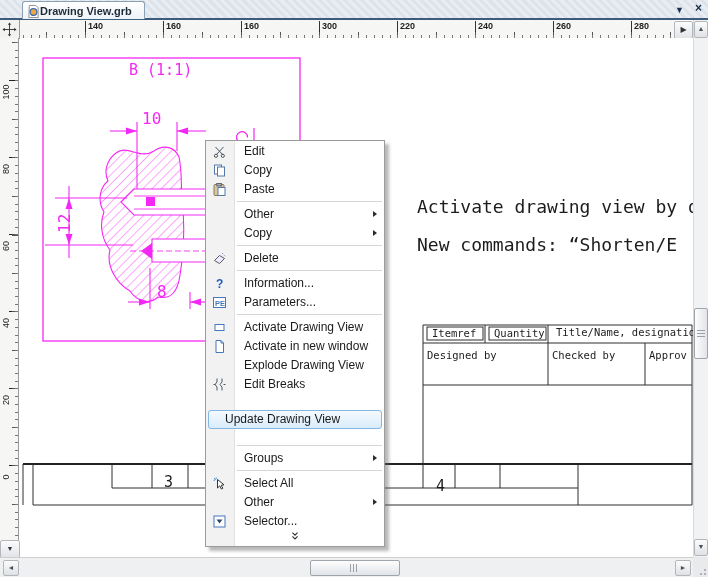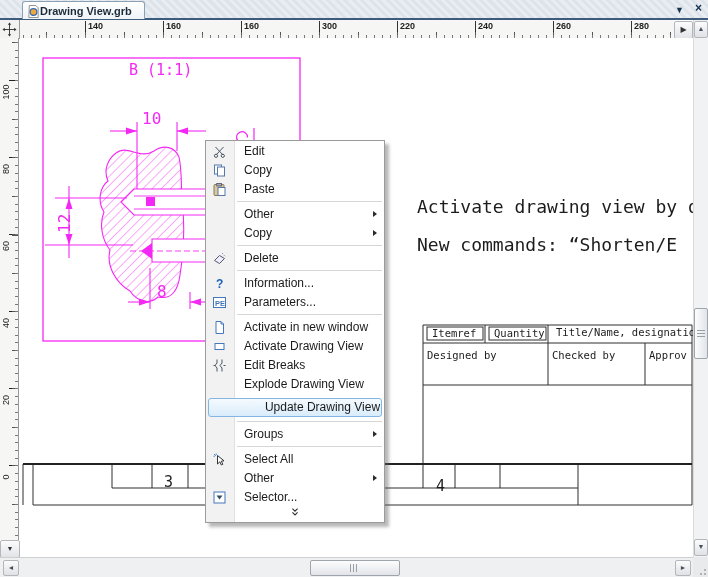--- a/index.html
+++ b/index.html
@@ -51,22 +51,22 @@
   
   .canvas{position:absolute;left:20px;top:38px;width:673px;height:519px;background:#fff;}
   svg.cad{position:absolute;left:0;top:0;z-index:2;pointer-events:none;}
 
   
   .menu{position:absolute;left:205px;top:140px;width:178px;z-index:10;
     background:linear-gradient(to right,#f2f2f2 0,#f2f2f2 28px,#e0e0e0 28px,#e0e0e0 29px,#ffffff 29px);
     border:1px solid #9b9b9b;box-shadow:4px 4px 3px rgba(100,100,100,.45);
     padding:1px 0 2px 0;font-size:12px;color:#1a1a1a;}
   .mi{position:relative;height:19px;line-height:19px;padding-left:38px;white-space:nowrap;cursor:default;}
-  .mi.hl{height:17px;line-height:17px;margin:4px 2px;padding-left:55px;
-    background:linear-gradient(#f5fafe,#d9ecfb);border:1px solid #84b6e4;border-radius:3px;text-align:center;}
+  .mi.hl{height:17px;line-height:17px;margin:16px 2px;padding-left:16px;
+    background:linear-gradient(#f5fafe,#d9ecfb);border:1px solid #84b6e4;border-radius:3px;}
   .ic{position:absolute;left:7px;top:3px;width:13px;height:13px;}
   .arr{position:absolute;right:7px;top:6px;width:0;height:0;
     border-left:4px solid #2a2a2a;border-top:3.5px solid transparent;border-bottom:3.5px solid transparent;}
   .msep{height:1px;background:#d6d6d6;margin:2px 2px 3px 31px;}
   .mchev{height:13px;text-align:center;line-height:10px;}
 
   
   .vscroll{position:absolute;left:693px;top:20px;width:15px;height:537px;background:#f1f2f3;
     border-left:1px solid #d9dadb;}
   .sbtn{position:absolute;background:linear-gradient(#fcfcfd,#dfe1e5);border:1px solid #b3b6ba;
@@ -303,42 +303,42 @@
         <svg width="13" height="13" viewBox="0 0 13 13">
             <rect x="0.5" y="1.5" width="12" height="10" fill="#fff" stroke="#4477bb"></rect>
             <text x="2" y="9.5" font-size="7.5" font-weight="bold" fill="#4477bb" font-family="Liberation Sans,sans-serif">PE</text>
           </svg>
       </span><span>Parameters...</span>
     </div>
     <div class="msep"></div>
     <div class="mi">
       <span class="ic">
         <svg width="13" height="13" viewBox="0 0 13 13">
+            <rect x="2" y="3.5" width="9" height="6" fill="#fff" stroke="#4477bb"></rect>
+          </svg>
+      </span><span>Activate Drawing View</span>
+    </div>
+    <div class="mi">
+      <span class="ic">
+        <svg width="13" height="13" viewBox="0 0 13 13">
             <path d="M3 0.5 h5 l2.5 2.5 v9.5 h-7.5 Z" fill="#fff" stroke="#4477bb"></path>
             <path d="M8 0.5 v2.5 h2.5" fill="none" stroke="#4477bb"></path>
           </svg>
       </span><span>Activate in new window</span>
     </div>
     <div class="mi">
-      <span class="ic">
-        <svg width="13" height="13" viewBox="0 0 13 13">
-            <rect x="2" y="3.5" width="9" height="6" fill="#fff" stroke="#4477bb"></rect>
-          </svg>
-      </span><span>Activate Drawing View</span>
+      <span>Explode Drawing View</span>
     </div>
     <div class="mi">
       <span class="ic">
         <svg width="13" height="13" viewBox="0 0 13 13">
             <path d="M4 0.5 V4 L2 6.5 L4 9 V12.5 M9 0.5 V4 L7 6.5 L9 9 V12.5" fill="none" stroke="#4a5866"></path>
             <path d="M0.5 6.5 H2.5 M10.5 6.5 H12.5" stroke="#4a5866"></path>
           </svg>
       </span><span>Edit Breaks</span>
-    </div>
-    <div class="mi">
-      <span>Explode Drawing View</span>
     </div>
     <div class="mi hl">
       <span>Update Drawing View</span>
     </div>
     <div class="msep"></div>
     <div class="mi">
       <span>Groups</span>
       <span class="arr"></span>
     </div>
     <div class="msep"></div>

